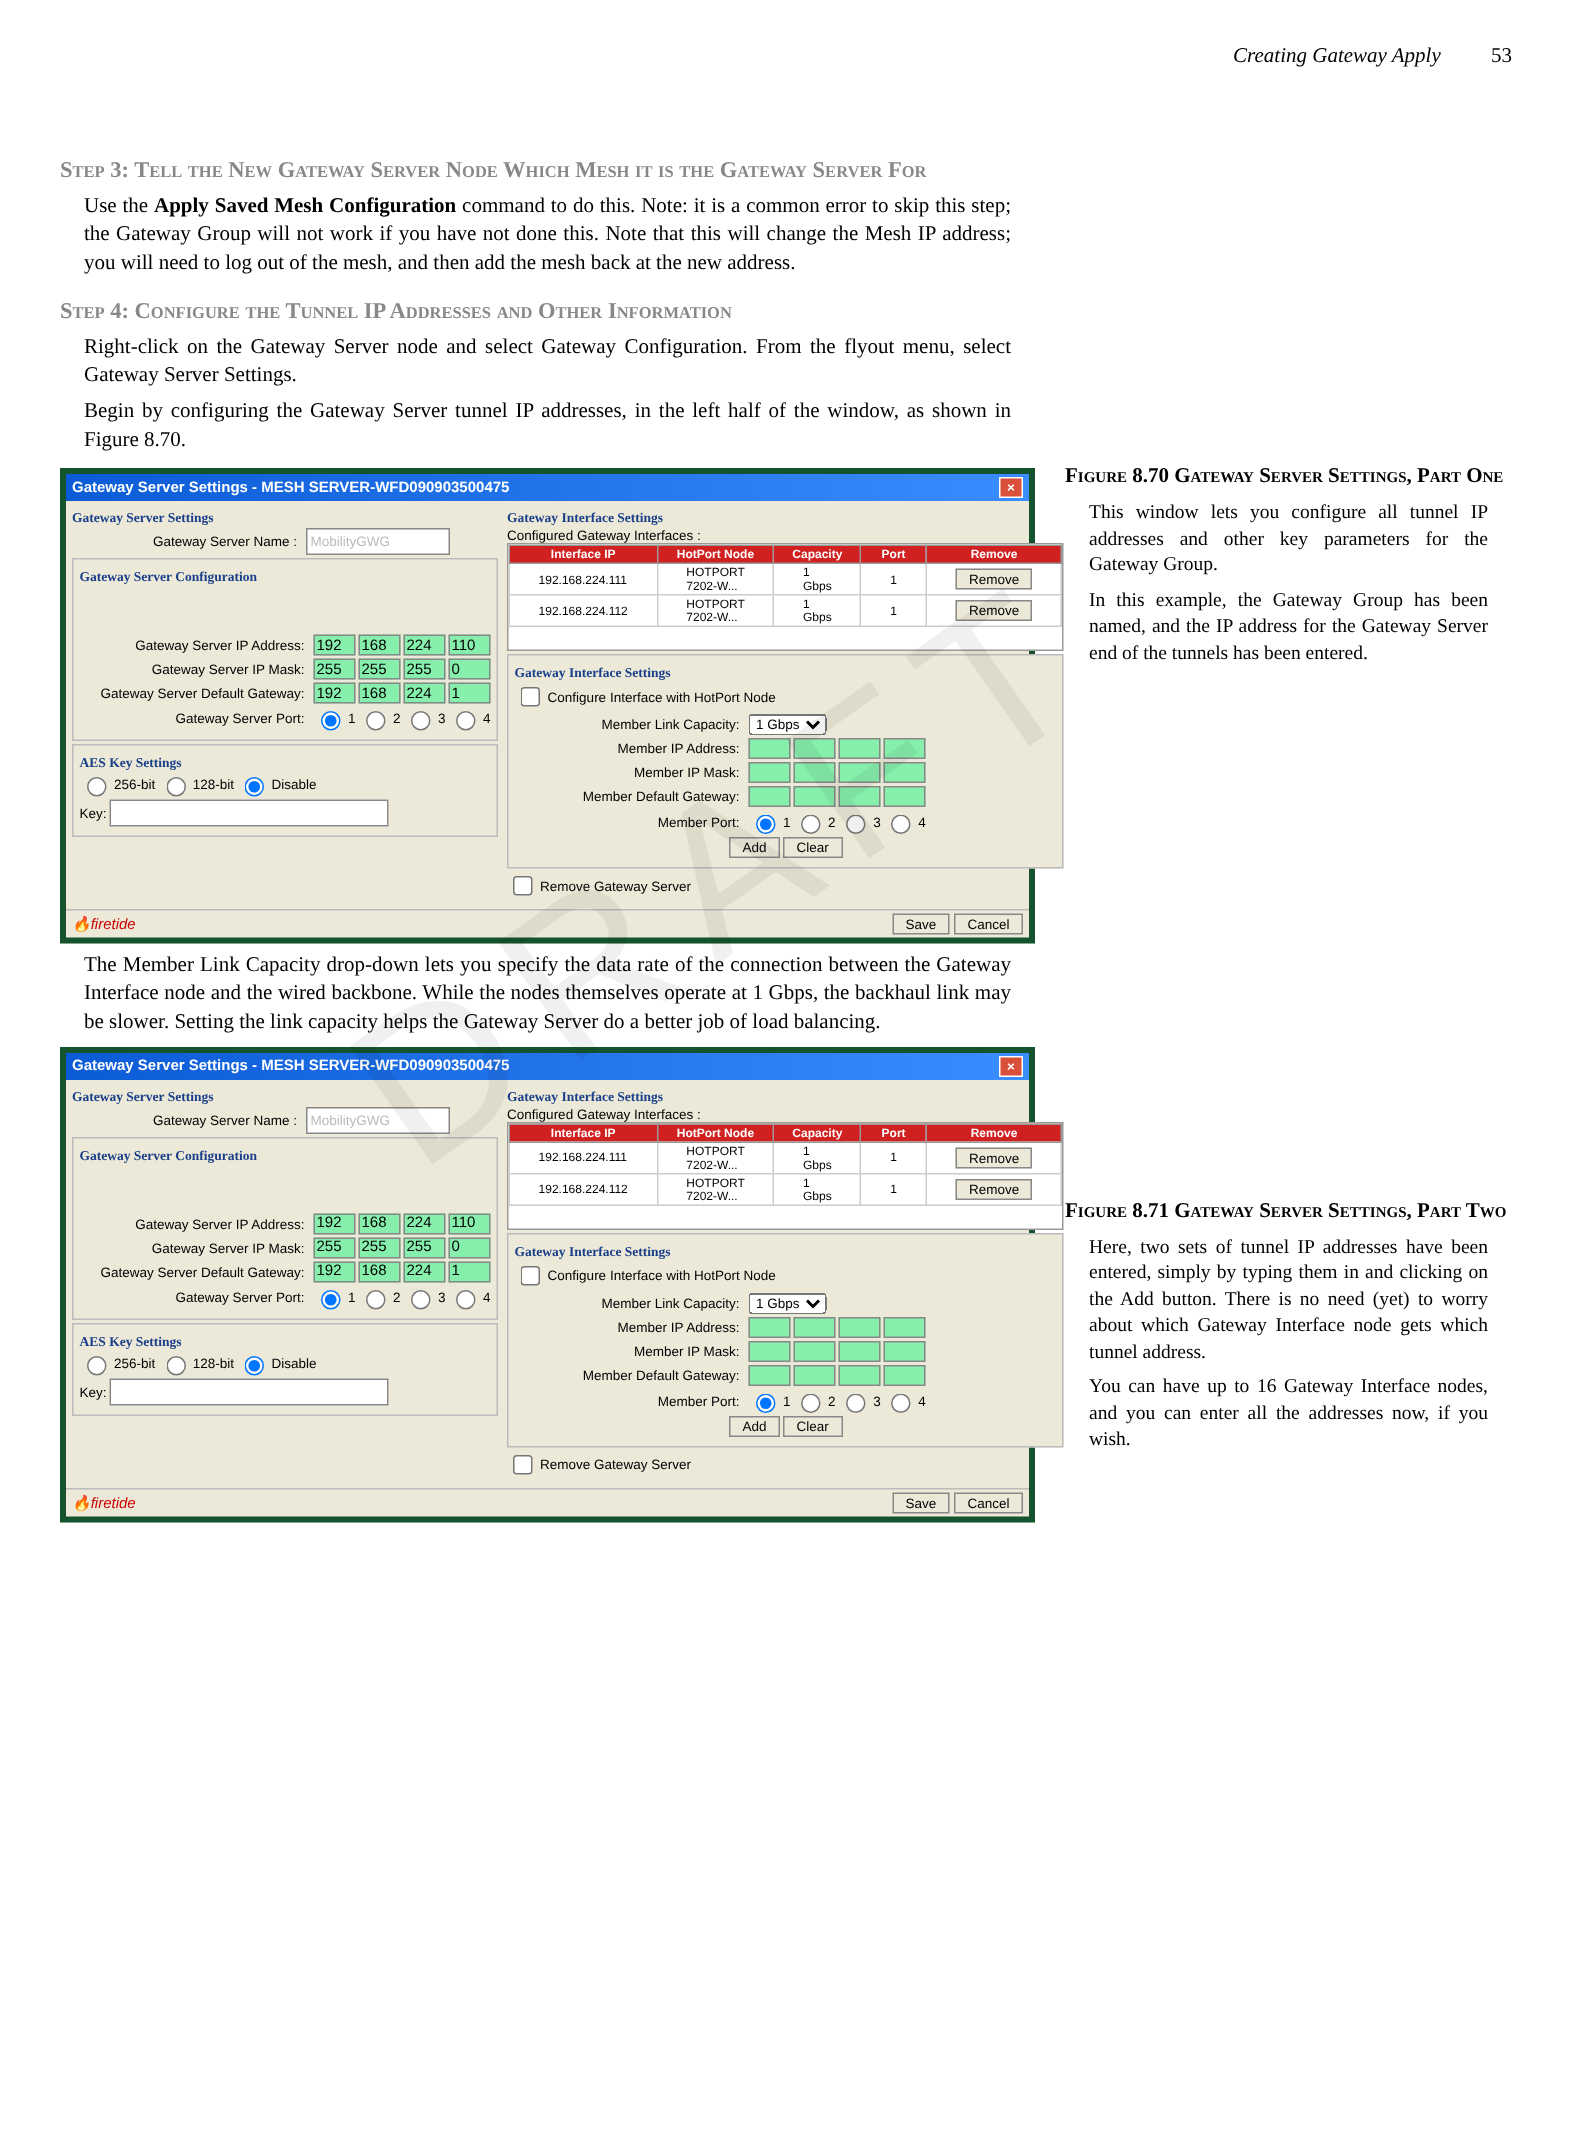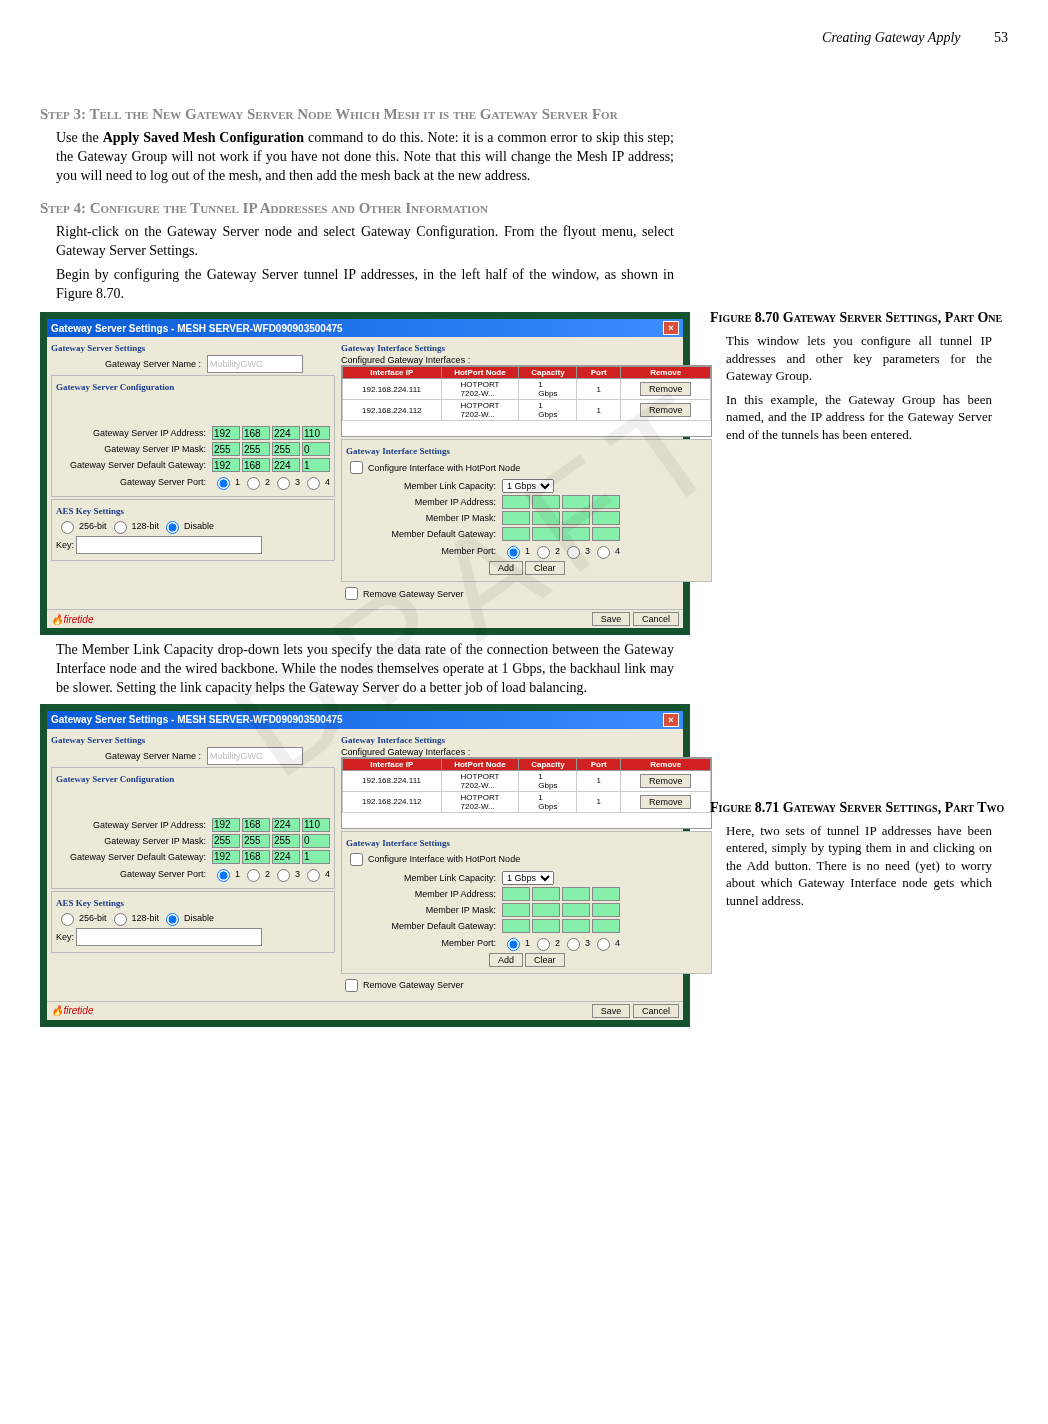--- a/index.html
+++ b/index.html
@@ -59,21 +59,21 @@
     margin: 6px 16px;
     line-height: 1.35;
     text-align: justify;
   }
   .side-col h4 {
     font-variant: small-caps;
     font-size: 14px;
     margin: 0 0 4px 0;
   }
   .dialog {
-    border: 7px solid #14532d;
+    border: 4px solid #14532d;
     font-family: Tahoma, Arial, sans-serif;
     font-size: 10px;
     margin: 2px 0 4px 0;
     background: #ece9d8;
   }
   .titlebar {
     background: linear-gradient(to right, #0a5bd6, #3a8cff);
     color: #fff;
     padding: 2px 4px;
     display: flex;
@@ -479,14 +479,15 @@
 </div>
 
 <div class="side-col">
   <div style="height:0px"></div>
   <h4>Figure 8.70 Gateway Server Settings, Part One</h4>
   <p>This window lets you configure all tunnel IP addresses and other key parameters for the Gateway Group.</p>
   <p>In this example, the Gateway Group has been named, and the IP address for the Gateway Server end of the tunnels has been entered.</p>
   <div style="height:350px"></div>
   <h4>Figure 8.71 Gateway Server Settings, Part Two</h4>
   <p>Here, two sets of tunnel IP addresses have been entered, simply by typing them in and clicking on the Add button. There is no need (yet) to worry about which Gateway Interface node gets which tunnel address.</p>
+  <p>You can have up to 16 Gateway Interface nodes, and you can enter all the addresses now, if you wish.</p>
 </div>
 </div>
 
 </body></html>

